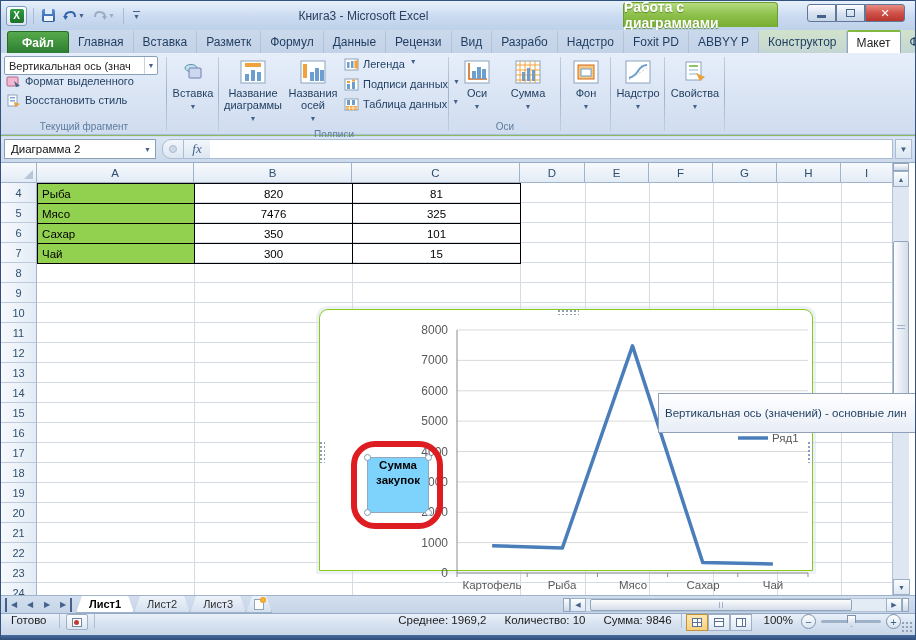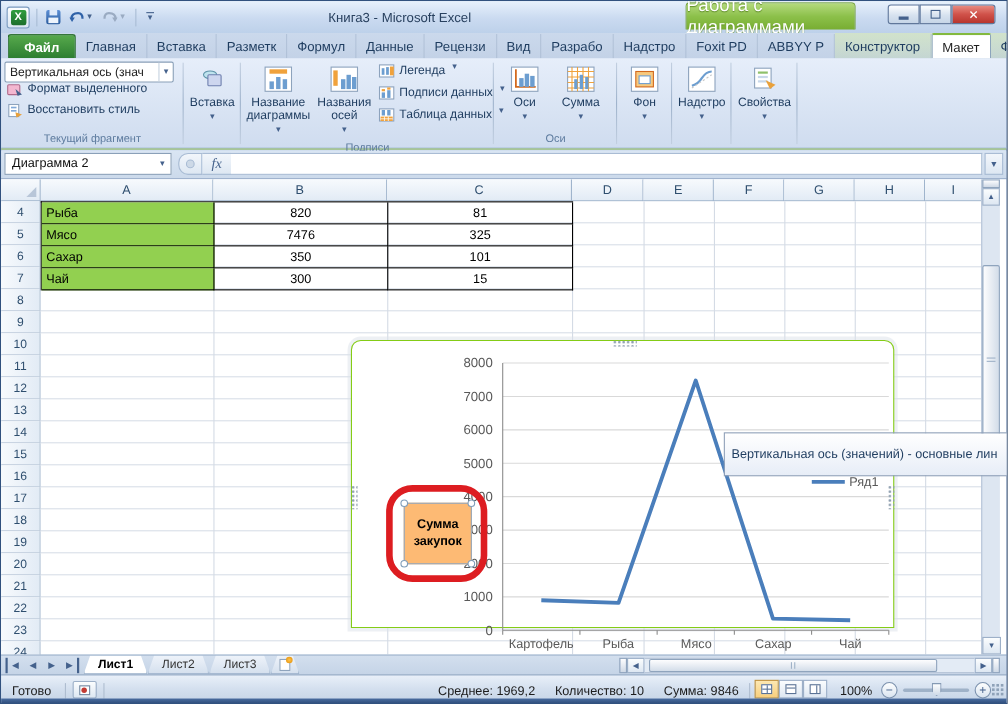--- a/index.html
+++ b/index.html
@@ -18,21 +18,21 @@
   .qsep{width:1px;height:16px;background:#a8bcd4;margin:0 2px;}
   .qbtn{height:18px;display:flex;align-items:center;font-size:12px;color:#2f62a8;padding:0 2px;}
   .floppy{width:13px;height:13px;background:linear-gradient(#5c8fd6,#2c5d9e);border-radius:2px;position:relative;}
   .floppy:before{content:"";position:absolute;left:3px;top:0;width:7px;height:5px;background:#dfeafa;}
   .floppy:after{content:"";position:absolute;left:2px;bottom:1px;width:9px;height:5px;background:#eef4fc;}
   .mini-caret{font-size:7px;color:#44618c;margin-left:1px;}
   .gray{color:#9aabc2;}
   .title-text{flex:1;text-align:center;font-size:12px;color:#29415f;margin-right:330px;white-space:nowrap;}
   .ctx-header{position:absolute;left:622px;top:1px;width:155px;height:25px;border:1px solid #6d9c2f;border-bottom:none;
     border-radius:4px 4px 0 0;background:linear-gradient(#b4da7e,#8cc04a 50%,#78ad32);
-    color:#fff;font-size:17px;font-weight:normal;display:flex;align-items:center;justify-content:center;text-shadow:0 1px 1px #5d8a25;}
+    color:#fff;font-size:14px;font-weight:bold;display:flex;align-items:center;justify-content:center;text-shadow:0 1px 1px #5d8a25;}
   .winbtns{position:absolute;right:10px;top:3px;display:flex;}
   .wbtn{width:29px;height:18px;border:1px solid #60779a;background:linear-gradient(#fdfeff,#d7e2ef 55%,#c6d5e7);
     display:flex;align-items:center;justify-content:center;}
   .wbtn.first{border-radius:3px 0 0 3px;}
   .wbtn.close{width:40px;border-radius:0 3px 3px 0;background:linear-gradient(#e98d82,#d0524a 50%,#b8352e);
     color:#fff;font-size:11px;font-weight:bold;}
   .glyph-min{width:9px;height:3px;background:#44618c;margin-top:7px;}
   .glyph-max{width:9px;height:8px;border:1.5px solid #44618c;}
   
   .tabrow{position:absolute;left:0;top:29px;width:914px;height:23px;background:linear-gradient(#cbd9ec,#c3d2e7);
@@ -109,22 +109,22 @@
   .dcell.name{width:157px;background:#92d050;padding-left:4px;}
   .dcell.b{width:158px;justify-content:center;}
   .dcell.c{width:168px;justify-content:center;}
   
   .chart{position:absolute;left:318px;top:146px;width:494px;height:262px;background:#fff;
     border:1px solid #84cc16;border-radius:9px 9px 0 0;box-shadow:0 0 0 3px rgba(220,226,233,.5);}
   .grip{position:absolute;background-image:radial-gradient(#90a0b0 1px,transparent 1.3px);background-size:4px 4px;}
   .grip.top{left:237px;top:-1px;width:22px;height:6px;}
   .grip.left{left:-1px;top:131px;width:6px;height:22px;}
   .grip.right{right:-1px;top:131px;width:6px;height:22px;}
-  .axis-title{position:absolute;left:47px;top:147px;width:62px;height:56px;background:#fdba74;border:1px solid #94a8bd;
-    font-size:11.5px;font-weight:bold;color:#000;display:flex;align-items:center;justify-content:center;text-align:center;line-height:15px;}
+  .axis-title{position:absolute;left:47px;top:147px;width:62px;height:56px;background:#7dd3fc;border:1px solid #94a8bd;
+    font-size:11.5px;font-weight:bold;color:#000;display:flex;align-items:flex-start;justify-content:center;text-align:center;line-height:15px;}
   .handle{position:absolute;width:7px;height:7px;border-radius:50%;background:#fff;border:1.5px solid #7f9db9;}
   .h-tl{left:-4px;top:-4px}.h-tr{right:-4px;top:-4px}.h-bl{left:-4px;bottom:-4px}.h-br{right:-4px;bottom:-4px}
   .redring{position:absolute;left:31px;top:131px;width:92px;height:88px;border:6px solid #dd1d21;border-radius:24px;pointer-events:none;}
   
   .tooltip{position:absolute;left:657px;top:392px;width:259px;height:40px;background:linear-gradient(#ffffff,#e7edf7);
     border:1px solid #8fa0b8;font-size:11.5px;color:#1e3c5f;display:flex;align-items:center;padding-left:6px;
     white-space:nowrap;overflow:hidden;z-index:50;}
   
   .vscroll{position:absolute;left:891px;top:0;width:17px;height:432px;background:#dde6f1;border-left:1px solid #b3c2d6;}
   .vsplit{height:8px;background:linear-gradient(#fdfdfe,#cfd9e6);border:1px solid #8fa4bd;}
@@ -152,21 +152,21 @@
   .hsplit{width:7px;height:14px;background:linear-gradient(#fdfdfe,#cfd9e6);border:1px solid #8fa4bd;}
   .harrow{width:16px;height:14px;display:flex;align-items:center;justify-content:center;font-size:7px;color:#44618c;
     background:linear-gradient(#fbfdfe,#dde7f2);border:1px solid #9db0c8;}
   .htrack{width:300px;height:14px;background:#e3ebf5;border-top:1px solid #b3c2d6;border-bottom:1px solid #b3c2d6;position:relative;}
   .hthumb{position:absolute;left:4px;top:0;width:262px;height:12px;border:1px solid #8fa4bd;border-radius:2px;
     background:linear-gradient(#fdfdfe,#d3dde9);display:flex;align-items:center;justify-content:center;}
   .hthumb i{display:block;height:6px;border-left:1px solid #9fb2c8;border-right:1px solid #9fb2c8;width:4px;}
   
   .statusbar{position:absolute;left:0;top:612px;width:914px;height:22px;
     background:linear-gradient(#e9f0f9,#d3dfee 60%,#c9d7e8);border-top:1px solid #95aac4;
-    display:flex;align-items:flex-end;font-size:11.5px;color:#1c1c1c;}
+    display:flex;align-items:flex-start;font-size:11.5px;color:#1c1c1c;}
   .statusbar .mode{padding:0 12px 0 10px;}
   .ssep{width:1px;height:14px;background:#aebdd0;}
   .macrobtn{width:22px;height:16px;margin:0 6px;border:1px solid #9db0c8;border-radius:2px;
     background:linear-gradient(#fbfdfe,#dde7f2);display:flex;align-items:center;justify-content:center;}
   .macroicon{width:10px;height:9px;background:#fff;border:1px solid #6f85a0;position:relative;}
   .macroicon:before{content:"";position:absolute;left:1px;top:1px;width:5px;height:5px;border-radius:50%;background:#c23b34;}
   .agg{padding:0 9px;white-space:nowrap;}
   .viewbtns{display:flex;margin:0 4px;}
   .vb{width:22px;height:17px;border:1px solid #9db0c8;display:flex;align-items:center;justify-content:center;
     background:linear-gradient(#fbfdfe,#dde7f2);}

